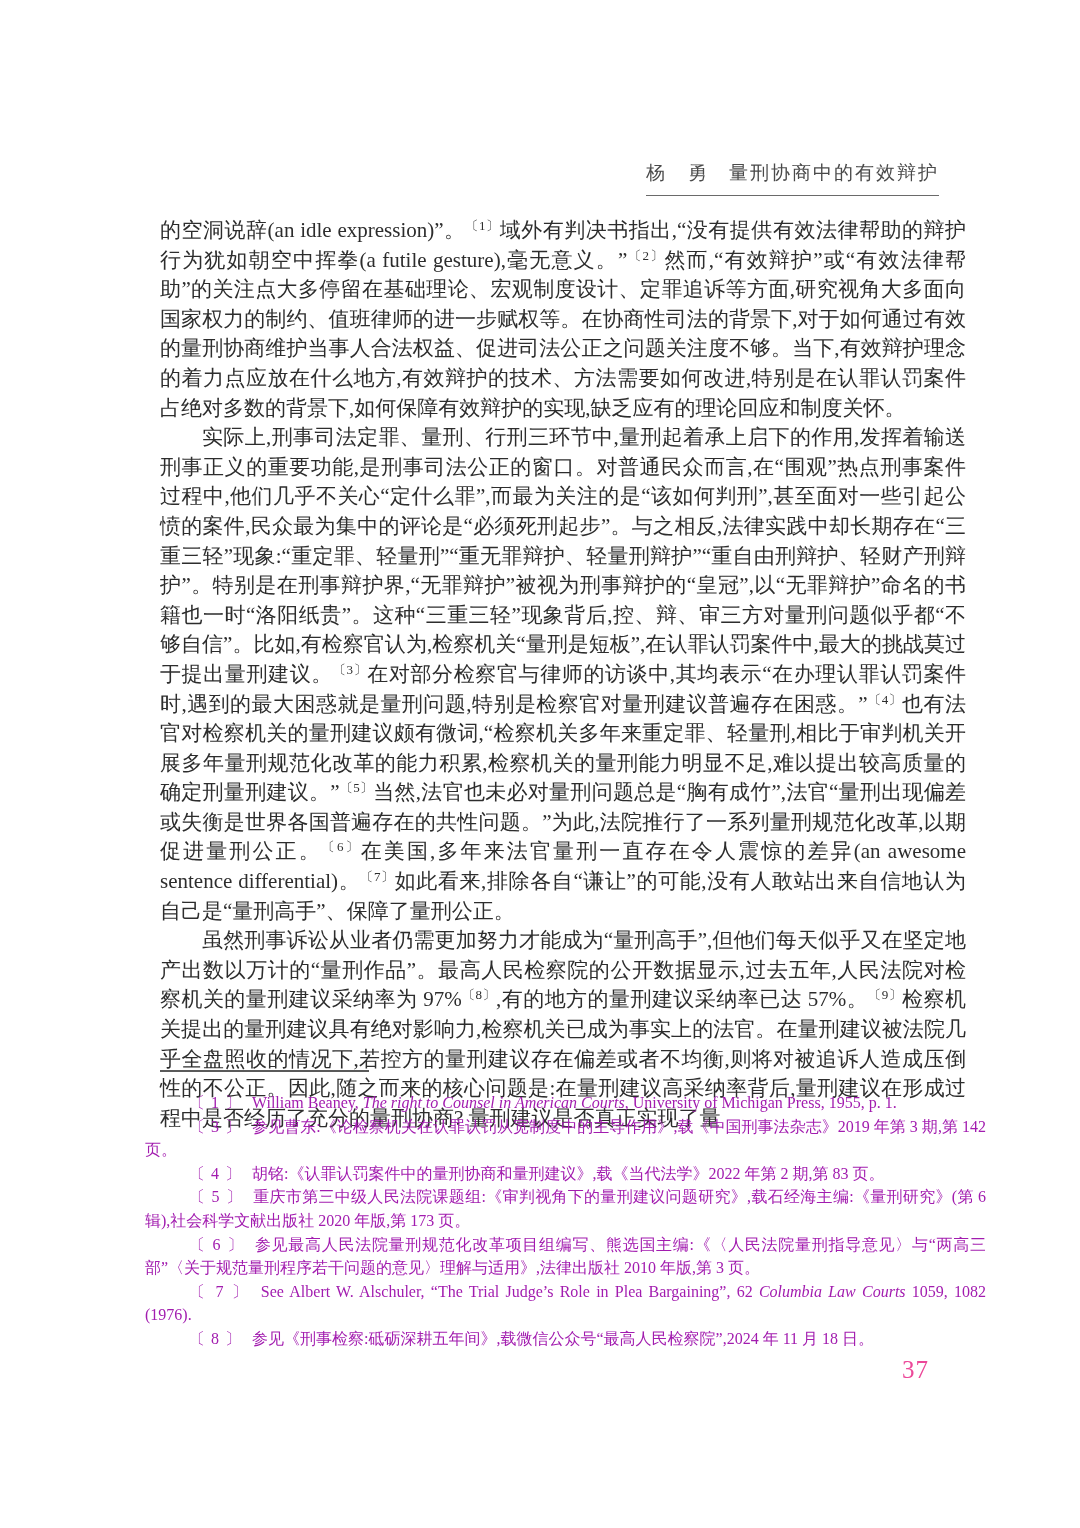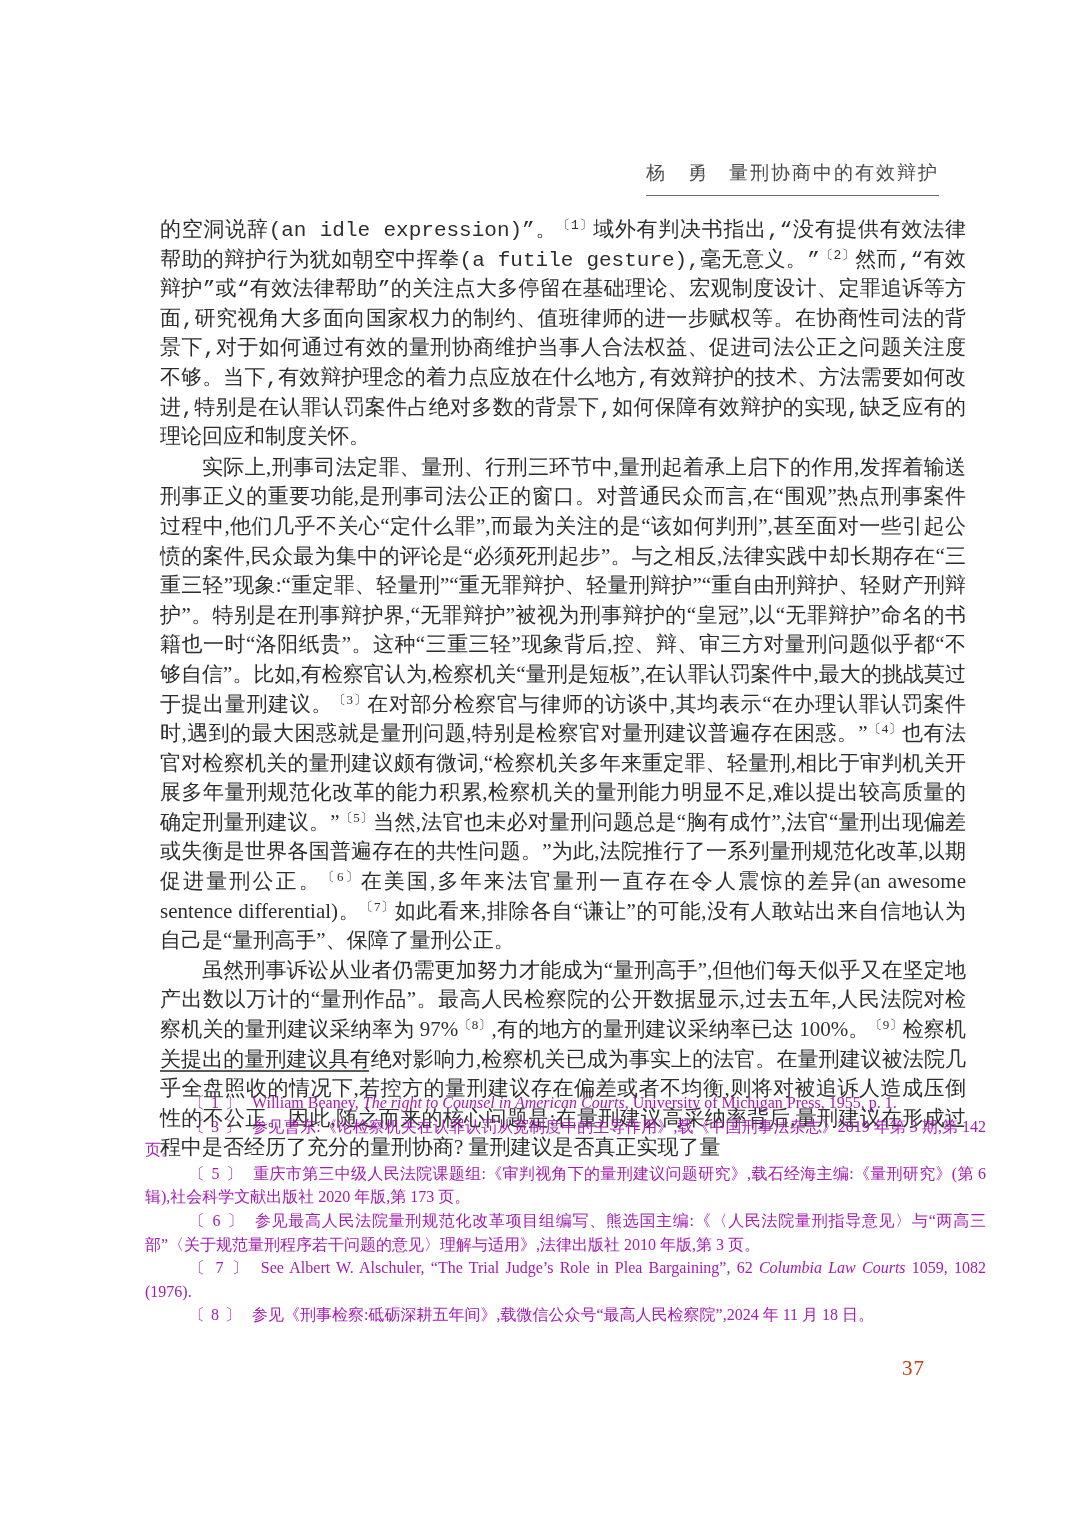--- a/index.html
+++ b/index.html
@@ -24,21 +24,21 @@
   }
   .rh-gap { display:inline-block; width:20px; }
   .body-text {
     position:absolute;
     top:216px; left:160px; width:806px;
     font-size:21px;
     line-height:29.6px;
     text-align:justify;
   }
   .para { margin:0; text-indent:2em; }
-  .para.no-indent { text-indent:0;font-family:Liberation Mono, monospace; }
+  .para.no-indent { text-indent:0; }
   sup.fnref {
     font-size:13px;
     line-height:0;
     vertical-align:7px;
     letter-spacing:0;
   }
   .fn-rule {
     position:absolute;
     top:1070px; left:160px;
     width:209px; height:2px;
@@ -50,45 +50,46 @@
     font-size:16px;
     line-height:23.6px;
     text-align:justify;
     color:#a21caf;
   }
   .fn { margin:0; text-indent:44px; }
   .fn-marker { margin-right:10px; letter-spacing:1px; }
   .page-number {
     position:absolute;
     top:1356px; left:902px;
-    font-size:21px;
-    color:#c2410c;
+    font-size:25px;
+    color:#ec4899;
     letter-spacing:1px;
   }
 </style>
 </head>
 <body>
 
 <div class="page">
 
   <div class="running-head">
     <span>杨　勇</span><span class="rh-gap"></span><span>量刑协商中的有效辩护</span>
   </div>
 
   <div class="body-text">
     <p class="para no-indent"><span>的空洞说辞(an idle expression)”。</span><sup class="fnref">〔1〕</sup><span>域外有判决书指出,“没有提供有效法律帮助的辩护行为犹如朝空中挥拳(a futile gesture),毫无意义。”</span><sup class="fnref">〔2〕</sup><span>然而,“有效辩护”或“有效法律帮助”的关注点大多停留在基础理论、宏观制度设计、定罪追诉等方面,研究视角大多面向国家权力的制约、值班律师的进一步赋权等。在协商性司法的背景下,对于如何通过有效的量刑协商维护当事人合法权益、促进司法公正之问题关注度不够。当下,有效辩护理念的着力点应放在什么地方,有效辩护的技术、方法需要如何改进,特别是在认罪认罚案件占绝对多数的背景下,如何保障有效辩护的实现,缺乏应有的理论回应和制度关怀。</span></p>
     <p class="para"><span>实际上,刑事司法定罪、量刑、行刑三环节中,量刑起着承上启下的作用,发挥着输送刑事正义的重要功能,是刑事司法公正的窗口。对普通民众而言,在“围观”热点刑事案件过程中,他们几乎不关心“定什么罪”,而最为关注的是“该如何判刑”,甚至面对一些引起公愤的案件,民众最为集中的评论是“必须死刑起步”。与之相反,法律实践中却长期存在“三重三轻”现象:“重定罪、轻量刑”“重无罪辩护、轻量刑辩护”“重自由刑辩护、轻财产刑辩护”。特别是在刑事辩护界,“无罪辩护”被视为刑事辩护的“皇冠”,以“无罪辩护”命名的书籍也一时“洛阳纸贵”。这种“三重三轻”现象背后,控、辩、审三方对量刑问题似乎都“不够自信”。比如,有检察官认为,检察机关“量刑是短板”,在认罪认罚案件中,最大的挑战莫过于提出量刑建议。</span><sup class="fnref">〔3〕</sup><span>在对部分检察官与律师的访谈中,其均表示“在办理认罪认罚案件时,遇到的最大困惑就是量刑问题,特别是检察官对量刑建议普遍存在困惑。”</span><sup class="fnref">〔4〕</sup><span>也有法官对检察机关的量刑建议颇有微词,“检察机关多年来重定罪、轻量刑,相比于审判机关开展多年量刑规范化改革的能力积累,检察机关的量刑能力明显不足,难以提出较高质量的确定刑量刑建议。”</span><sup class="fnref">〔5〕</sup><span>当然,法官也未必对量刑问题总是“胸有成竹”,法官“量刑出现偏差或失衡是世界各国普遍存在的共性问题。”为此,法院推行了一系列量刑规范化改革,以期促进量刑公正。</span><sup class="fnref">〔6〕</sup><span>在美国,多年来法官量刑一直存在令人震惊的差异(an awesome sentence differential)。</span><sup class="fnref">〔7〕</sup><span>如此看来,排除各自“谦让”的可能,没有人敢站出来自信地认为自己是“量刑高手”、保障了量刑公正。</span></p>
-    <p class="para"><span>虽然刑事诉讼从业者仍需更加努力才能成为“量刑高手”,但他们每天似乎又在坚定地产出数以万计的“量刑作品”。最高人民检察院的公开数据显示,过去五年,人民法院对检察机关的量刑建议采纳率为 97%</span><sup class="fnref">〔8〕</sup><span>,有的地方的量刑建议采纳率已达 100%。</span><sup class="fnref">〔9〕</sup><span>检察机关提出的量刑建议具有绝对影响力,检察机关已成为事实上的法官。在量刑建议被法院几乎全盘照收的情况下,若控方的量刑建议存在偏差或者不均衡,则将对被追诉人造成压倒性的不公正。因此,随之而来的核心问题是:在量刑建议高采纳率背后,量刑建议在形成过程中是否经历了充分的量刑协商? 量刑建议是否真正实现了量</span></p>
+    <p class="para"><span>虽然刑事诉讼从业者仍需更加努力才能成为“量刑高手”,但他们每天似乎又在坚定地产出数以万计的“量刑作品”。最高人民检察院的公开数据显示,过去五年,人民法院对检察机关的量刑建议采纳率为 97%</span><sup class="fnref">〔8〕</sup><span>,有的地方的量刑建议采纳率已达 57%。</span><sup class="fnref">〔9〕</sup><span>检察机关提出的量刑建议具有绝对影响力,检察机关已成为事实上的法官。在量刑建议被法院几乎全盘照收的情况下,若控方的量刑建议存在偏差或者不均衡,则将对被追诉人造成压倒性的不公正。因此,随之而来的核心问题是:在量刑建议高采纳率背后,量刑建议在形成过程中是否经历了充分的量刑协商? 量刑建议是否真正实现了量</span></p>
   </div>
 
   <div class="fn-rule"></div>
 
   <div class="footnotes">
     <p class="fn"><span class="fn-marker">〔 1 〕</span><span class="fn-text"><span>William Beaney, </span><span style="font-style: italic;">The right to Counsel in American Courts</span><span>, University of Michigan Press, 1955, p. 1.</span></span></p>
     <p class="fn"><span class="fn-marker">〔 3 〕</span><span class="fn-text"><span>参见曹东:《论检察机关在认罪认罚从宽制度中的主导作用》,载《中国刑事法杂志》2019 年第 3 期,第 142 页。</span></span></p>
+    <p class="fn"><span class="fn-marker">〔 4 〕</span><span class="fn-text"><span>胡铭:《认罪认罚案件中的量刑协商和量刑建议》,载《当代法学》2022 年第 2 期,第 83 页。</span></span></p>
     <p class="fn"><span class="fn-marker">〔 5 〕</span><span class="fn-text"><span>重庆市第三中级人民法院课题组:《审判视角下的量刑建议问题研究》,载石经海主编:《量刑研究》(第 6 辑),社会科学文献出版社 2020 年版,第 173 页。</span></span></p>
     <p class="fn"><span class="fn-marker">〔 6 〕</span><span class="fn-text"><span>参见最高人民法院量刑规范化改革项目组编写、熊选国主编:《〈人民法院量刑指导意见〉与“两高三部”〈关于规范量刑程序若干问题的意见〉理解与适用》,法律出版社 2010 年版,第 3 页。</span></span></p>
     <p class="fn"><span class="fn-marker">〔 7 〕</span><span class="fn-text"><span>See Albert W. Alschuler, “The Trial Judge’s Role in Plea Bargaining”, 62 </span><span style="font-style: italic;">Columbia Law Courts</span><span> 1059, 1082 (1976).</span></span></p>
     <p class="fn"><span class="fn-marker">〔 8 〕</span><span class="fn-text"><span>参见《刑事检察:砥砺深耕五年间》,载微信公众号“最高人民检察院”,2024 年 11 月 18 日。</span></span></p>
   </div>
 
   <div class="page-number">37</div>
 
 </div>
 

